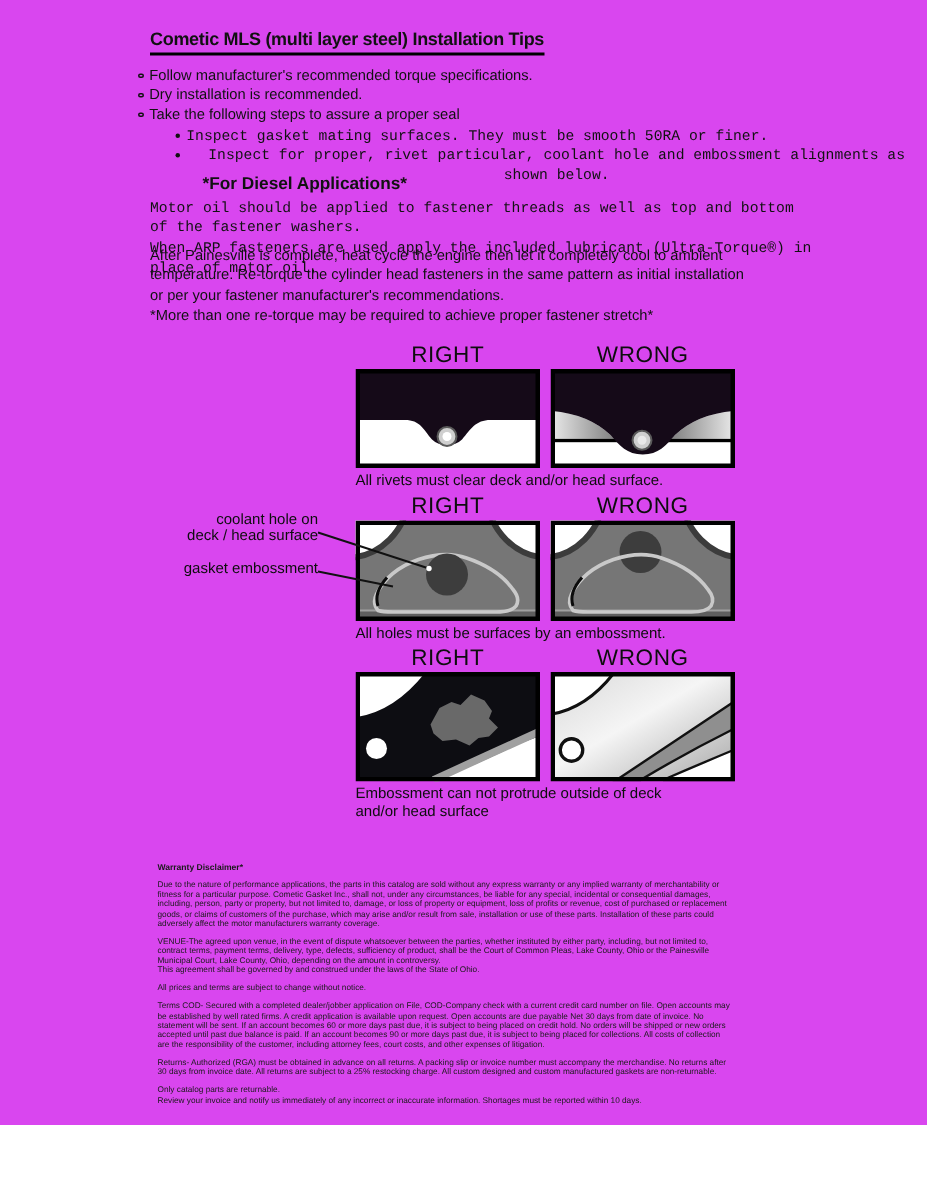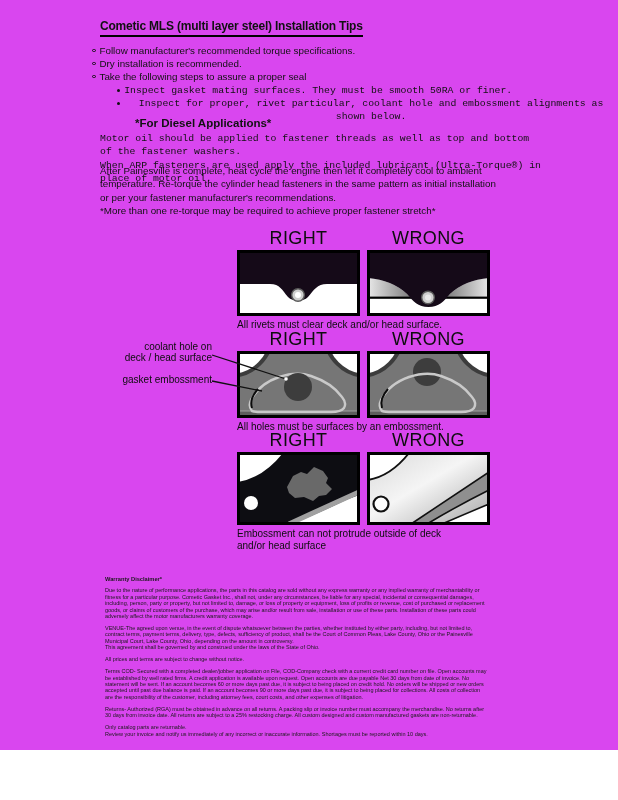--- a/index.html
+++ b/index.html
@@ -22,21 +22,21 @@
   .tip .glyph.open { border:1px solid #111; }
   .tip .glyph.fill { background:#111; width:3.2px; height:3.2px; margin-top:5px; }
   .tip.sub { margin-left:25px;font-family:Liberation Mono, monospace; }
 
   .diesel-h { left:100px; top:117px; font-size:11.5px; font-weight:bold;margin-left:35px; }
   .para { left:100px; width:445px; font-size:9.8px; line-height:13.4px; }
   #p1 { top:132px;font-family:Liberation Mono, monospace; } #p2 { top:164px; } #note { top:204px; }
 
   .dgroup { left:237px; width:253px; }
   #d1 { top:228px; } #d2 { top:329px; } #d3 { top:430px; }
-  .dlabels { display:flex; font-size:18px; letter-spacing:0.4px; color:#0d0d0d; }
+  .dlabels { display:flex; font-size:15px; letter-spacing:0.4px; color:#0d0d0d; }
   .dlabels span { width:123px; text-align:center; }
   .dlabels span + span { margin-left:7px; }
   .panels { display:flex; gap:7px; margin-top:1px; }
   .panels svg { display:block; }
   .dcaption { font-size:10px; line-height:11.5px; margin-top:3px; color:#0d0d0d; }
 
   .sidelabel { font-size:10px; line-height:11px; text-align:right; width:124px; color:#0d0d0d; }
   #coolant-label { left:88px; top:341px; }
   #embossment-label { left:88px; top:374px; }
   #pointer-svg { left:208px; top:350px; }

